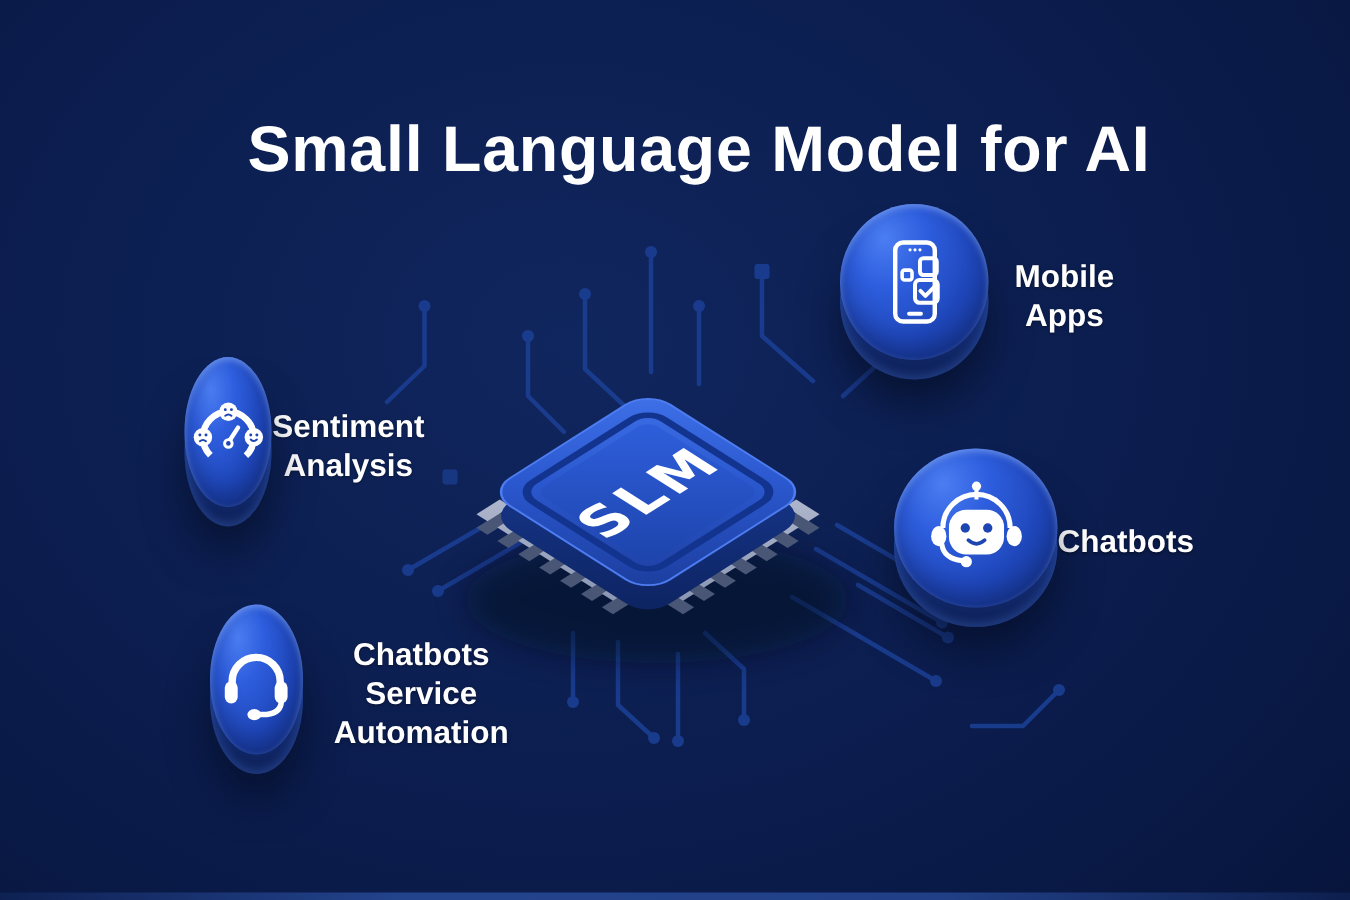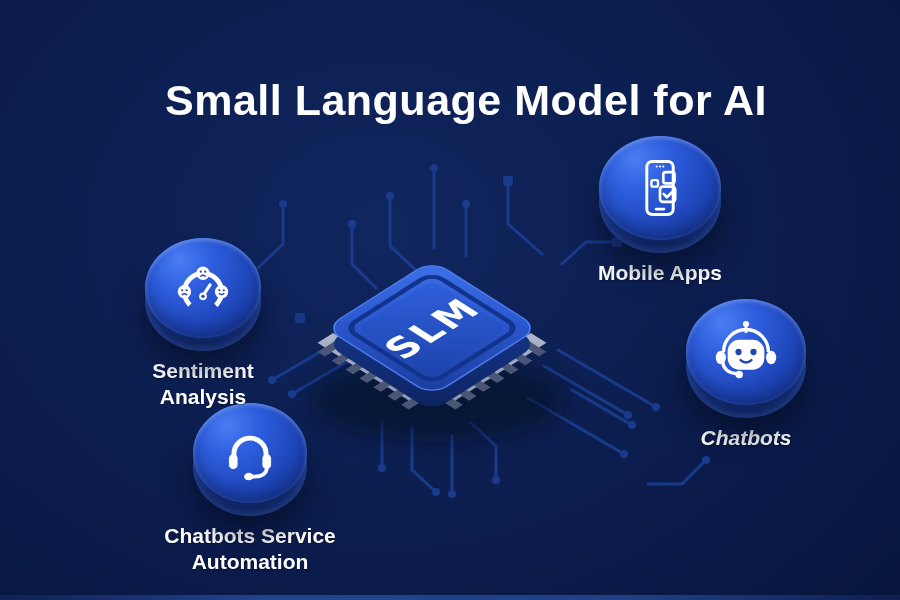--- a/index.html
+++ b/index.html
@@ -10,41 +10,41 @@
   }
   #stage::after{ 
     content:"";position:absolute;left:0;right:0;bottom:0;height:5px;
     background:linear-gradient(90deg, rgba(45,85,170,.15), rgba(55,100,195,.55) 30%, rgba(55,100,195,.5) 70%, rgba(45,85,170,.15));
   }
   .title{
     position:absolute;top:60px;left:0;width:900px;margin:16px;
     text-align:center;color:#fff;font-size:43px;font-weight:bold;letter-spacing:.5px;
   }
   #trace-svg{position:absolute;left:0;top:0;z-index:1;}
-  .node{position:absolute;z-index:2;display:flex;flex-direction:column;align-items:center;}
+  .node{position:absolute;z-index:2;display:flex;flex-direction:row;align-items:center;}
   .disc{position:relative;margin:0 auto 12px auto;}
   .disc-side{
     position:absolute;left:0;right:0;top:13px;height:100%;border-radius:50%;
     background:linear-gradient(180deg,#2450bd 0%,#16327e 55%,#0d2058 100%);
     box-shadow:0 16px 28px rgba(3,10,30,.6), inset 0 -3px 6px rgba(90,140,240,.25);
   }
   .disc-top{
     position:absolute;inset:0;border-radius:50%;
     background:radial-gradient(ellipse at 30% 22%, #4b7df2 0%, #2e5ede 28%, #1f47bb 62%, #16348c 100%);
     box-shadow:inset 0 2px 4px rgba(150,185,255,.55), inset 0 -8px 16px rgba(5,15,50,.35);
     display:flex;align-items:center;justify-content:center;
   }
   .node-label{
     margin-top:8px;color:#fff;font-size:21px;font-weight:bold;line-height:1.24;
     text-align:center;text-shadow:0 1px 2px rgba(0,0,0,.4);
   }
   
   #node-mobile   {left:560px;top:136px;width:200px;}
   #node-mobile   .disc{width:122px;height:104px;}
-  #node-chatbots {left:646px;top:299px;width:200px;font-style:italic;}
+  #node-chatbots {left:596px;top:299px;width:200px;}
   #node-chatbots .disc{width:120px;height:106px;}
   #node-code     {left:450px;top:415px;width:220px;}
   #node-code     .disc{width:120px;height:106px;}
   #node-customer {left:140px;top:403px;width:220px;}
   #node-customer .disc{width:114px;height:100px;}
   #node-sentiment{left:123px;top:238px;width:160px;justify-content:center;}
   #node-sentiment .disc{width:116px;height:100px;}
 </style>
 </head>
 <body>

